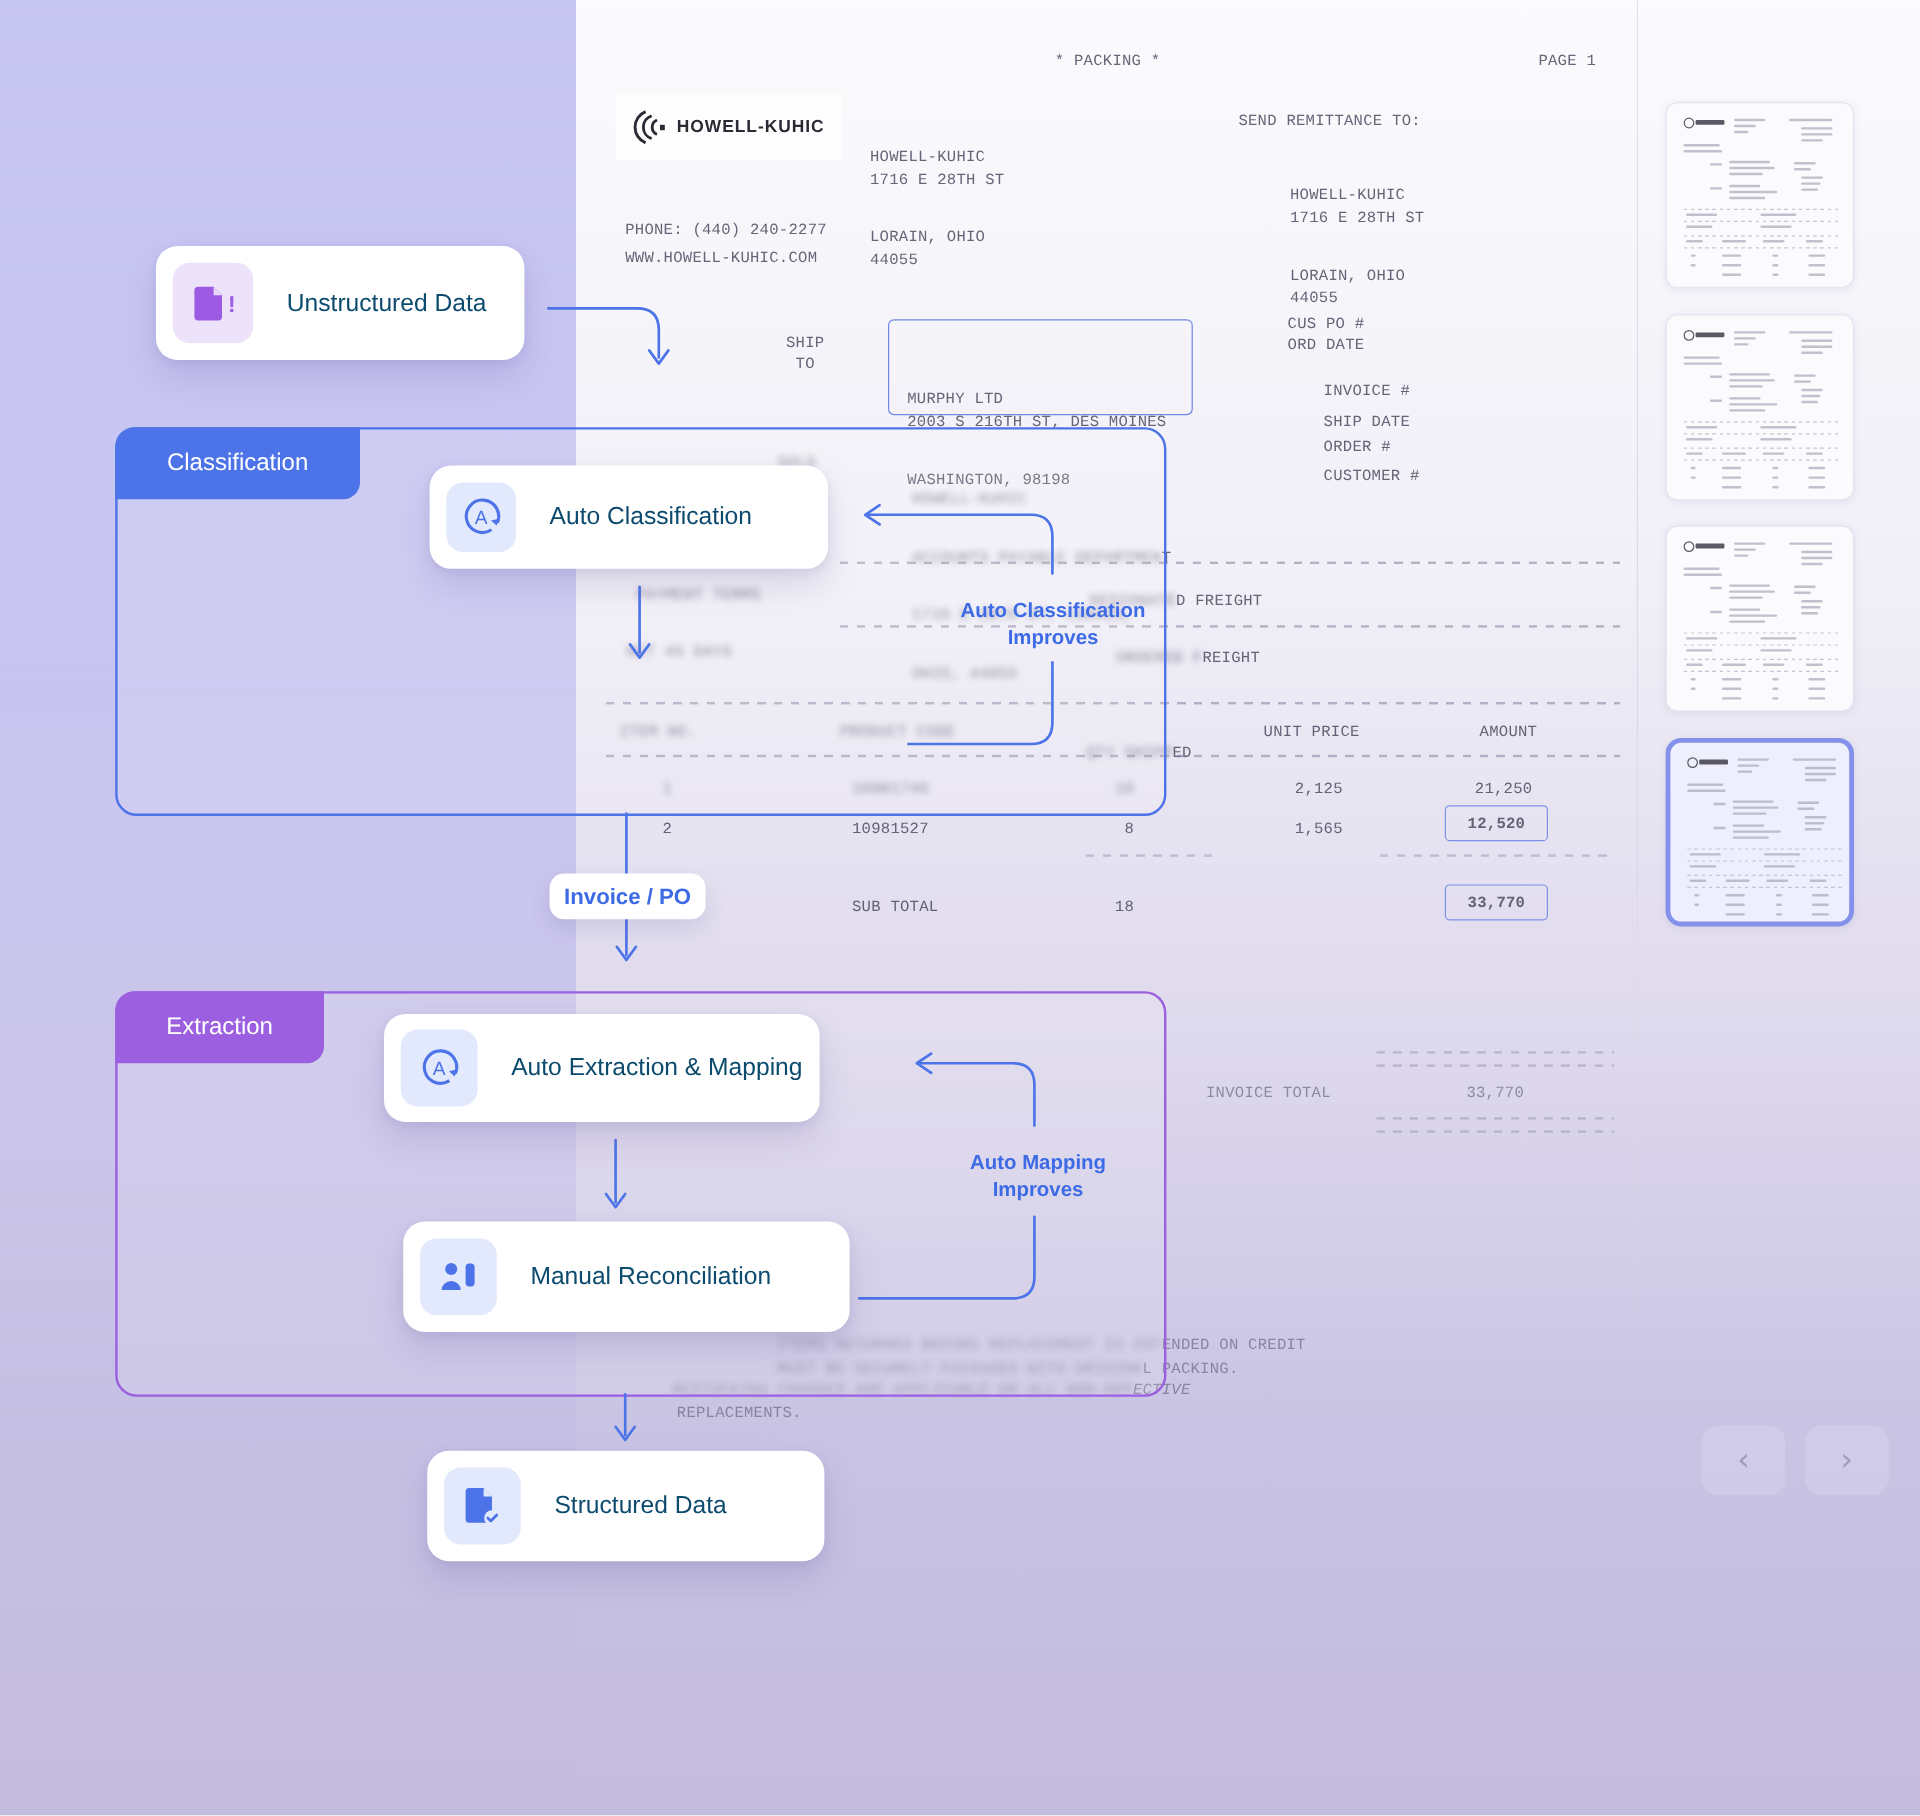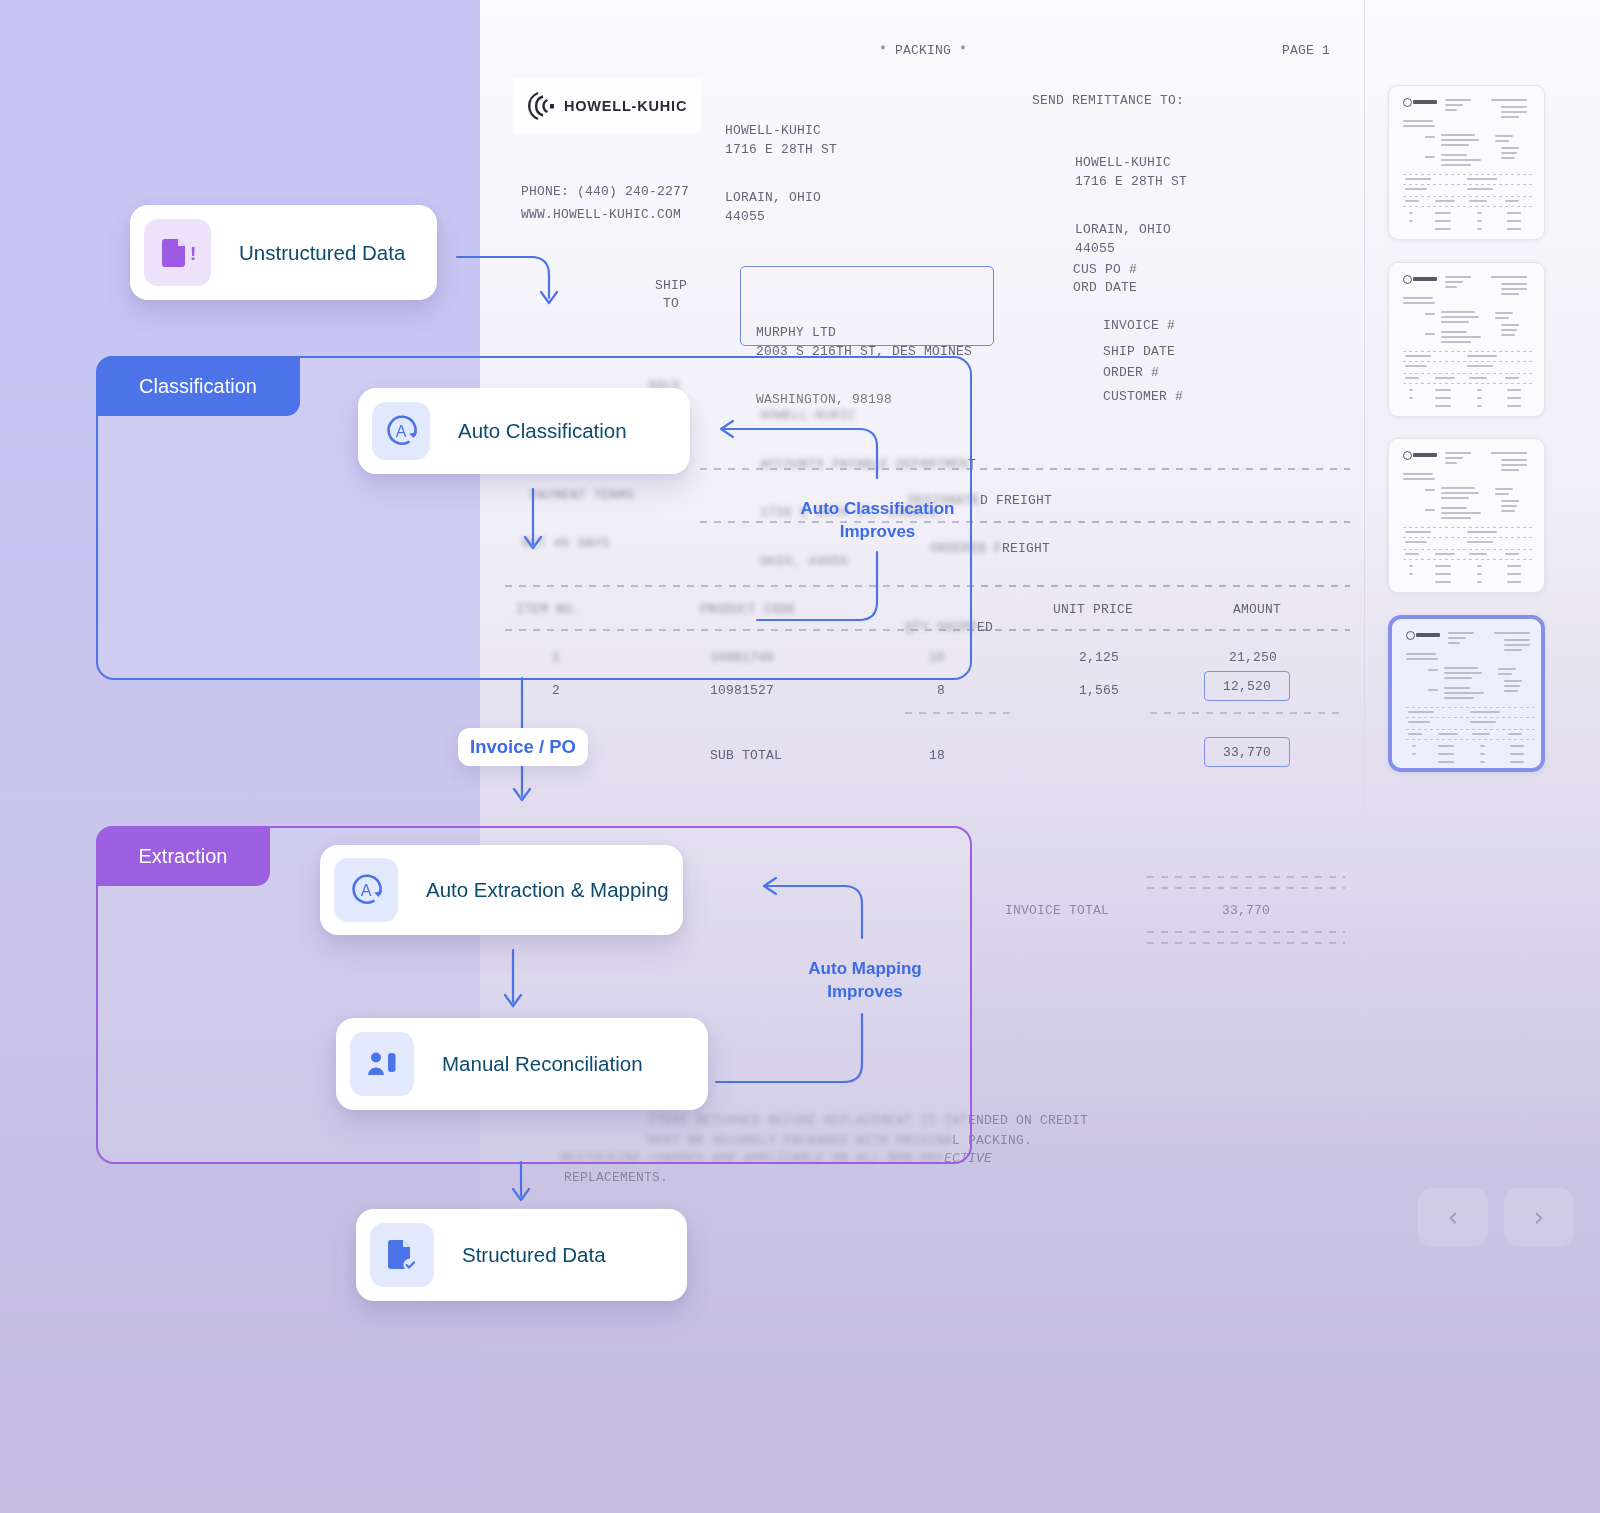--- a/index.html
+++ b/index.html
@@ -17,21 +17,21 @@
   .tw{position:absolute;font-family:"Liberation Mono","DejaVu Sans Mono",monospace;
       font-size:13px;letter-spacing:.2px;color:rgba(77,74,96,.85);white-space:pre;}
   .tw.faint{color:rgba(95,90,118,.62);}
   .bl{filter:blur(2.6px);opacity:.8;}
   .twblock div{line-height:18.5px;}
   .dash{position:absolute;height:2px;
       background:repeating-linear-gradient(90deg,rgba(122,117,148,.5) 0 7px,transparent 7px 14px);}
   .dash.lite{background:repeating-linear-gradient(90deg,rgba(130,124,158,.38) 0 7px,transparent 7px 14px);}
   .valbox{position:absolute;border:1.5px solid #7e90e8;border-radius:4px;
       display:flex;align-items:center;justify-content:center;}
-  .valbox span{position:static;}
+  .valbox span{position:static;font-weight:bold;}
   #shipto-box{left:740px;top:266px;width:252px;height:78px;border:1.5px solid #6f87e6;border-radius:5px;}
   #logo-plate{left:513px;top:78px;width:188px;height:55px;background:#fdfdfe;display:flex;align-items:center;padding-left:14px;box-sizing:border-box;}
   #logo-word{font-weight:bold;font-size:14.5px;letter-spacing:.8px;color:#2b2933;margin-left:7px;}
   
   .section-box{position:absolute;border-radius:18px;z-index:4;background:rgba(253,253,255,.13);}
   #classification-box{left:96px;top:356px;width:872px;height:320px;border:2px solid #4c73e8;}
   #extraction-box{left:96px;top:826px;width:872px;height:334px;border:2px solid #9b5fe0;}
   .section-tab{position:absolute;left:-2px;top:-2px;display:flex;align-items:center;justify-content:center;
       color:#fff;font-size:20px;border-radius:16px 0 14px 0;}
   #classification-tab{width:204px;height:60px;background:#4c73e8;}

